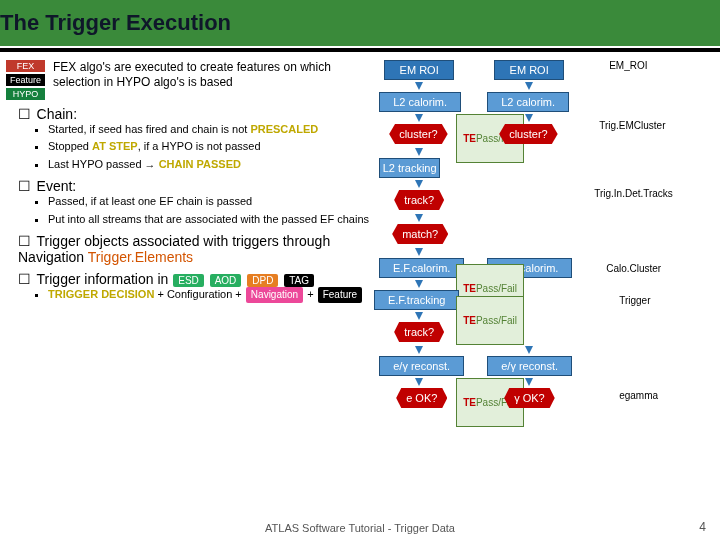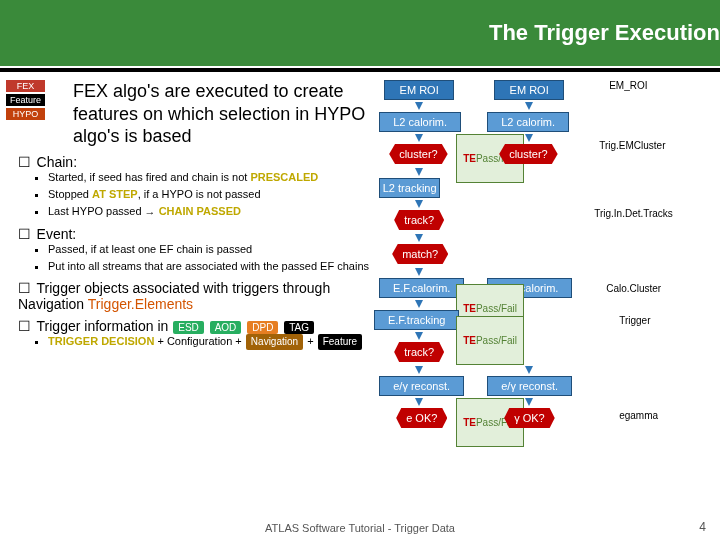--- a/index.html
+++ b/index.html
@@ -1,39 +1,39 @@
 <!DOCTYPE html>
 <html><head>
 <meta charset="utf-8">
 <style>
   * { margin: 0; padding: 0; box-sizing: border-box; }
   body { width: 720px; height: 540px; font-family: Arial, sans-serif; background: #fff; position: relative; overflow: hidden; font-size: 13px; }
-  .title-bar { background: #3a8a3a; color: #ffffff; text-align: right; padding: 20px 0; font-size: 22px; font-weight: bold; }
+  .title-bar { background: #3a8a3a; color: #0f172a; text-align: left; padding: 10px 0; font-size: 22px; font-weight: bold; }
   .title-underline { height: 4px; background: #000; margin-top: 2px; }
   .content { display: flex; padding: 8px 6px; }
   .left { width: 52%; padding-right: 4px; }
   .right { width: 48%; position: relative; }
   .intro { display: flex; align-items: flex-start; gap: 8px; margin-bottom: 6px; }
   .badge-col { display: flex; flex-direction: column; gap: 2px; }
   .badge { font-size: 9px; padding: 1px 4px; color: #fff; text-align: center; min-width: 36px; }
   .badge.fex { background: #c0392b; }
   .badge.feature { background: #000; color: #fff; }
-  .badge.hypo { background: #c2410c; }
-  .intro-text { font-size: 18px; line-height: 1.25; margin-left: 20px; }
+  .badge.hypo { background: #15803d; }
+  .intro-text { font-size: 12px; line-height: 1.25; }
   .section { margin: 4px 0 6px 12px; font-size: 14px; }
   .check { margin-right: 6px; }
   .sub { margin-left: 30px; font-size: 11px; line-height: 1.4; }
   .sub li { list-style: square; margin-bottom: 2px; }
   .orange-link { color: #d35400; }
   .pill { display: inline-block; font-size: 10px; padding: 1px 5px; color: #fff; border-radius: 2px; margin: 0 1px; }
   .pill.esd { background: #27ae60; }
   .pill.aod { background: #27ae60; }
   .pill.dpd { background: #e67e22; }
   .pill.tag { background: #000000; }
-  .pill.nav { background: #a16207; }
+  .pill.nav { background: #ec4899; }
   .pill.feat { background: #000; }
   
   .diagram { position: relative; width: 100%; height: 440px; }
   .node { position: absolute; font-size: 11px; text-align: center; display: flex; align-items: center; justify-content: center; white-space: nowrap; }
   .box { background: #2e75b6; color: #fff; padding: 3px 6px; border: 1px solid #1f4e79; }
   .box.light { background: #5b9bd5; }
   .hex { background: #c00000; color: #fff; padding: 4px 10px; clip-path: polygon(10% 0, 90% 0, 100% 50%, 90% 100%, 10% 100%, 0 50%); }
   .te { background: #e2efda; border: 1px solid #548235; color: #c00000; padding: 18px 6px; font-weight: bold; font-size: 10px; }
   .label { font-size: 10px; color: #000; }
   .arrow { position: absolute; width: 0; height: 0; border-left: 4px solid transparent; border-right: 4px solid transparent; border-top: 8px solid #2e75b6; }

